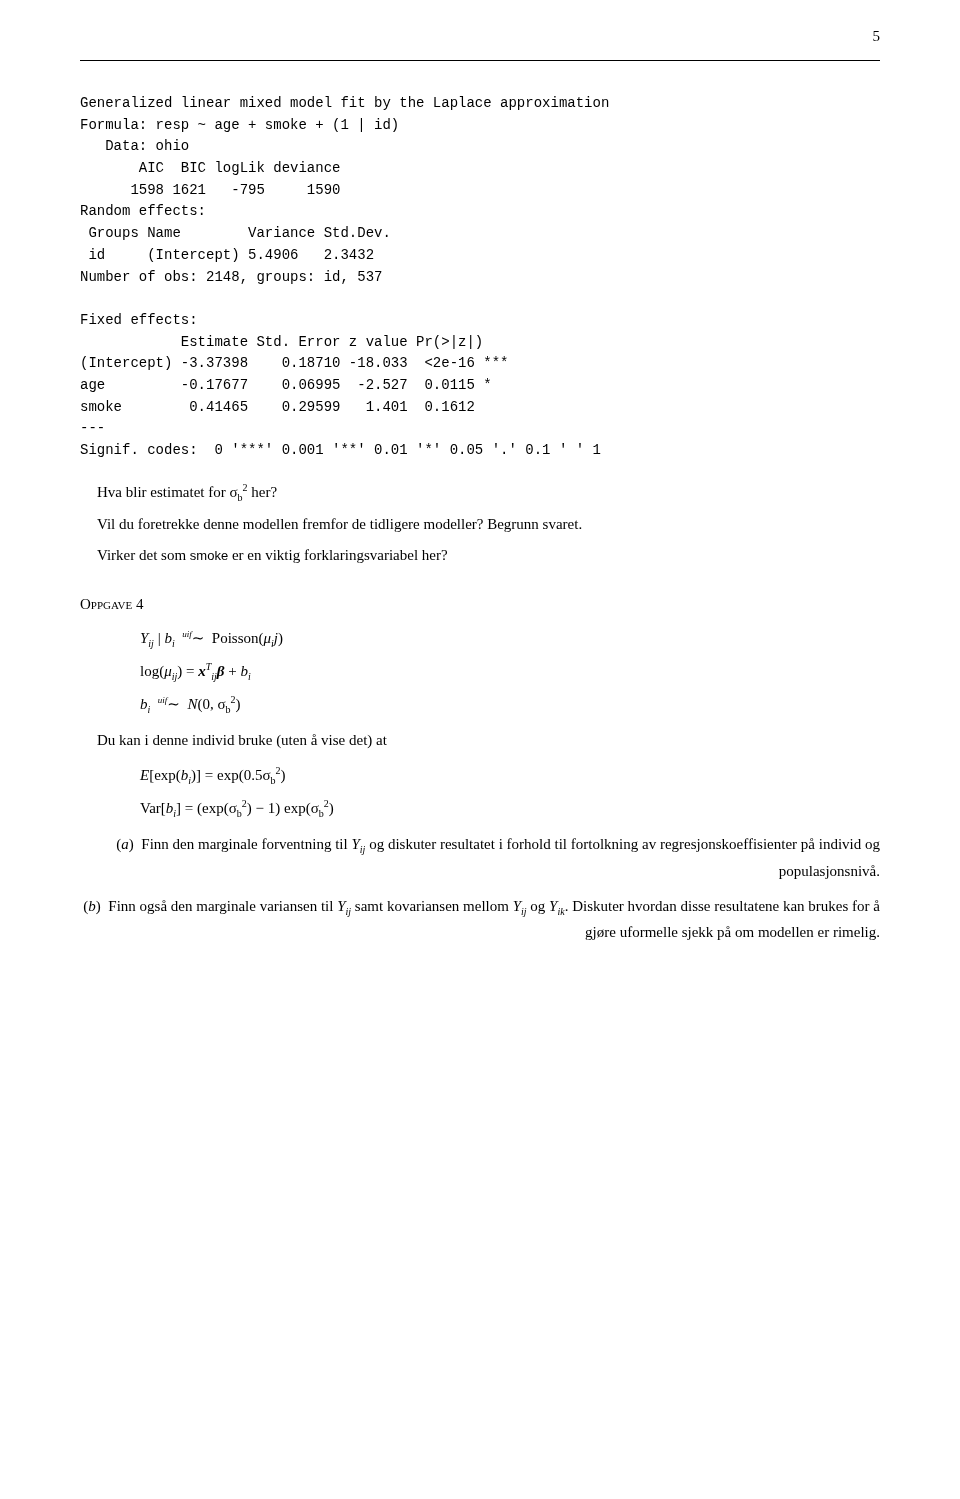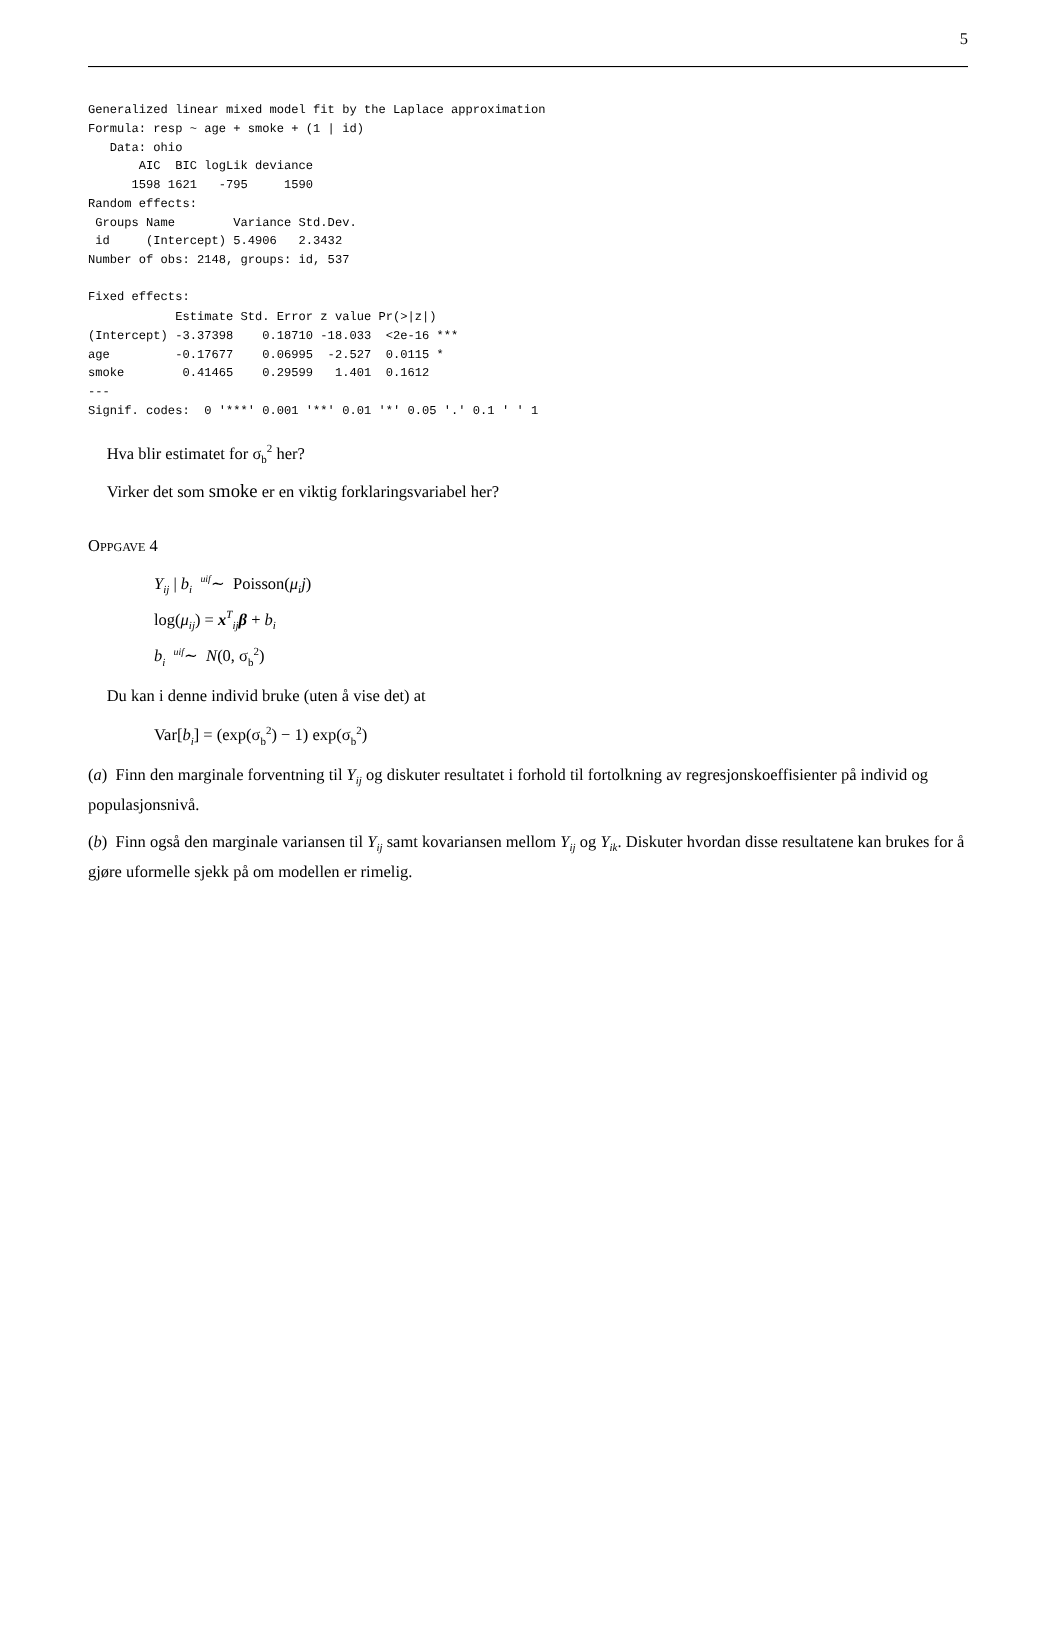--- a/index.html
+++ b/index.html
@@ -22,21 +22,21 @@
       right: 80px;
       font-size: 15px;
     }
     .top-rule {
       border: none;
       border-top: 1px solid #000;
       margin-bottom: 32px;
     }
     .code-block {
       font-family: 'Courier New', Courier, monospace;
-      font-size: 11px;
+      font-size: 14px;
       line-height: 1.55;
       white-space: pre;
       margin-bottom: 18px;
     }
     .text-block {
       font-size: 15px;
       line-height: 1.65;
       margin-bottom: 8px;
       margin-left: 17px;
     }
@@ -54,29 +54,30 @@
       font-family: Liberation Serif, serif;
       font-size: 15px;
       margin: 8px 0 8px 60px;
       line-height: 2;
     }
     .math-line {
       display: block;
       margin-bottom: 2px;
     }
     .inline-code {
-      font-family: Liberation Serif, serif;
-      font-size: 17px;
+      font-family: Liberation Sans, sans-serif;
+      font-size: 13px;
       text-align: right;
     }
     sup { font-size: 10px; }
     sub { font-size: 10px; }
     .questions p {
       margin-bottom: 10px;
       line-height: 1.65;
+      text-align: right;
     }
     .oppgave-section {
       margin-top: 28px;
     }
   </style>
 </head>
 <body>
 
 <div class="page">
   <div class="page-number">5</div>
@@ -95,20 +96,21 @@
 <span>Fixed effects:</span>
 <span>            Estimate Std. Error z value Pr(&gt;|z|)    </span>
 <span>(Intercept) -3.37398    0.18710 -18.033  &lt;2e-16 ***</span>
 <span>age         -0.17677    0.06995  -2.527  0.0115 *  </span>
 <span>smoke        0.41465    0.29599   1.401  0.1612    </span>
 <span>---</span>
 <span>Signif. codes:  0 '***' 0.001 '**' 0.01 '*' 0.05 '.' 0.1 ' ' 1</span></div>
 
   <div class="text-block">
     <p>Hva blir estimatet for σ<sub>b</sub><sup>2</sup> her?</p>
+    <p>Vil du foretrekke denne modellen fremfor de tidligere modeller? Begrunn svaret.</p>
     <p>Virker det som <span class="inline-code">smoke</span> er en viktig forklaringsvariabel her?</p>
   </div>
 
   <div class="oppgave-section">
     <div class="section-heading">
       <span>O<span style="text-transform:lowercase;text-align:center;">ppgave</span> 4</span>
     </div>
 
     <div class="math-display">
       <span class="math-line">
@@ -124,20 +126,23 @@
         <i>b</i><sub><i>i</i></sub>
         &nbsp;<sup style="font-size:9px;font-style:italic;">uif</sup>∼&nbsp;
         <i>N</i>(0, σ<sub>b</sub><sup>2</sup>)
       </span>
     </div>
 
     <p class="text-block">Du kan i denne individ bruke (uten å vise det) at</p>
 
     <div class="math-display">
       <span class="math-line">
+        <i>E</i>[exp(<i>b</i><sub><i>i</i></sub>)] = exp(0.5σ<sub>b</sub><sup>2</sup>)
+      </span>
+      <span class="math-line">
         Var[<i>b</i><sub><i>i</i></sub>] = (exp(σ<sub>b</sub><sup>2</sup>) − 1) exp(σ<sub>b</sub><sup>2</sup>)
       </span>
     </div>
 
     <div class="questions">
       <p>
         (<i>a</i>) &nbsp;Finn den marginale forventning til <i>Y</i><sub><i>ij</i></sub> og diskuter resultatet i forhold til fortolkning av regresjonskoeffisienter på individ og populasjonsnivå.
       </p>
       <p>
         (<i>b</i>) &nbsp;Finn også den marginale variansen til <i>Y</i><sub><i>ij</i></sub> samt kovariansen mellom <i>Y</i><sub><i>ij</i></sub> og <i>Y</i><sub><i>ik</i></sub>. Diskuter hvordan disse resultatene kan brukes for å gjøre uformelle sjekk på om modellen er rimelig.

